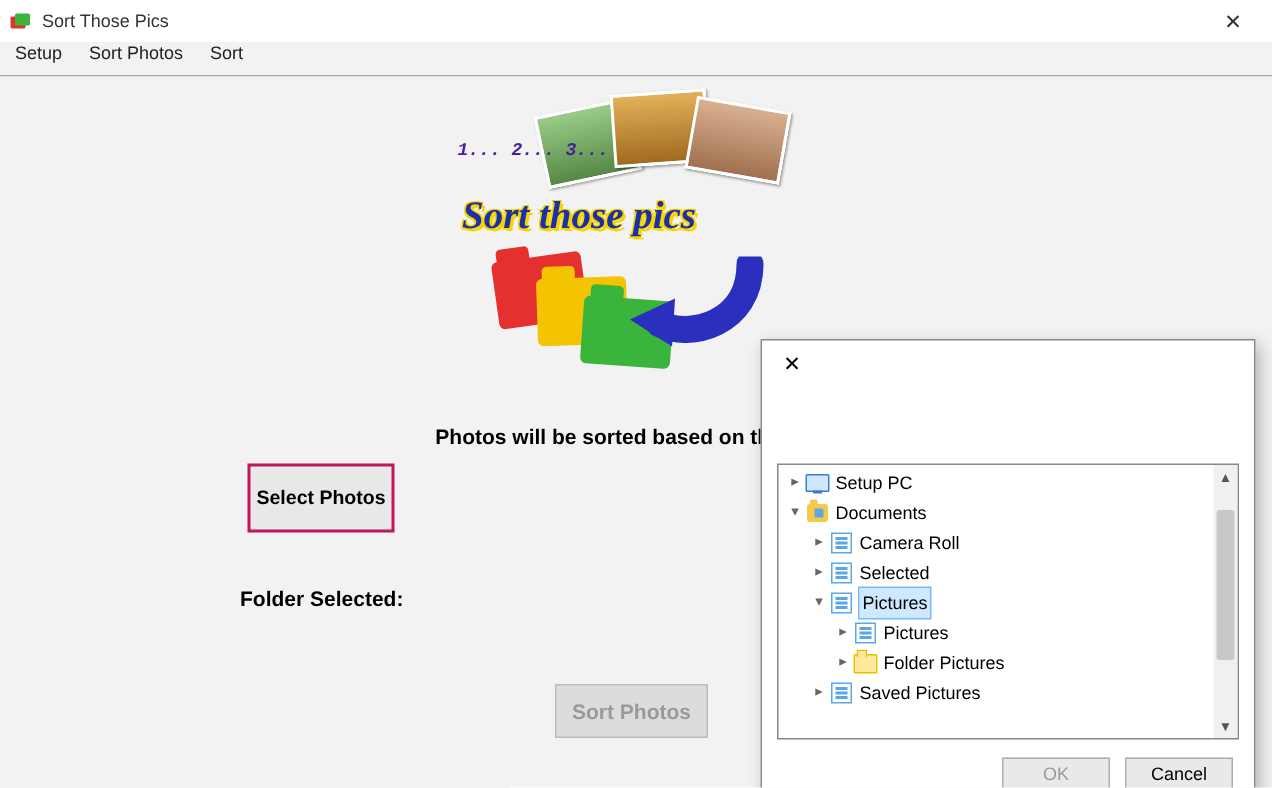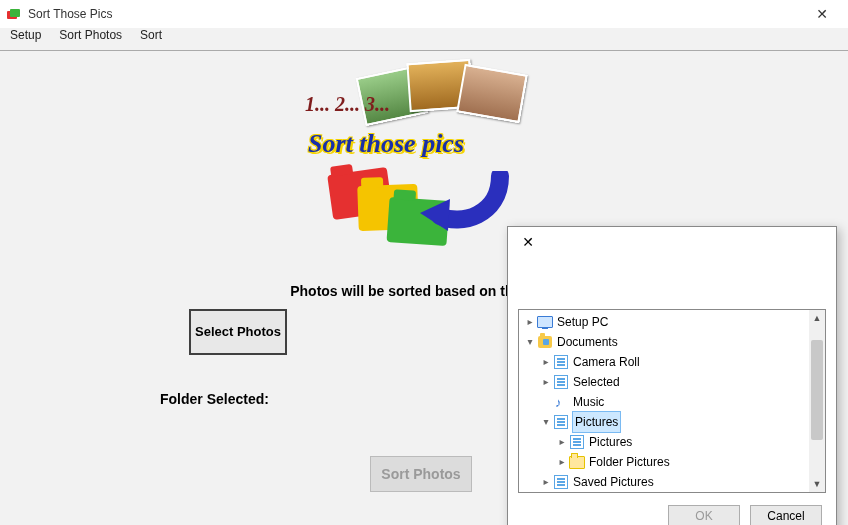--- a/index.html
+++ b/index.html
@@ -51,23 +51,23 @@
     background: #f2f2f2;
   }
   
   .logo-wrap {
     position: absolute;
     left: 300px; top: 10px;
     width: 260px; height: 200px;
   }
   .logo-text-123 {
     position:absolute; left:5px; top:32px;
-    font-family: Liberation Serif, serif;
+    font-family: Liberation Mono, monospace;
     font-weight: bold; font-style: italic;
-    color: #7f1d1d; font-size:20px;
+    color: #4c1d95; font-size:12px;
   }
   .logo-main-text {
     position:absolute; left:8px; top:68px;
     font-family:"Comic Sans MS",cursive;
     font-weight:bold; font-style:italic;
     font-size:26px;
     color:#1a2fa8;
     text-shadow: 2px 2px 0 #f5d400, -1px -1px 0 #f5d400, 1px -1px 0 #f5d400, -1px 1px 0 #f5d400;
     white-space: nowrap;
   }
@@ -114,27 +114,26 @@
     text-align: center;
     font-weight: bold;
     font-size: 14px;
     color: #000;
   }
   .select-photos-btn {
     position:absolute;
     left: 165px; top: 258px;
     width: 94px; height: 42px;
     background: #e8e8e8;
-    border: 2px solid #404040;
+    border: 2px solid #be185d;
     display:flex; align-items:center; justify-content:center;
     text-align:center;
     font-weight:bold; font-size:13px;
     line-height:1.2;
     cursor:pointer;
-    margin-left:24px;
   }
   .folder-selected-label {
     position:absolute;
     left:160px; top:340px;
     font-weight:bold; font-size:14px;
   }
   .sort-photos-btn {
     position:absolute;
     left: 370px; top: 405px;
     width: 100px; height: 34px;
@@ -327,27 +326,20 @@
             </span>
             <span class="tlabel">Camera Roll</span>
           </div>
           <div class="tree-row indent-1">
             <span class="expander">▸</span>
             <span class="ticon">
               <span class="ico-lib"></span>
             </span>
             <span class="tlabel">Selected</span>
           </div>
-          <div class="tree-row indent-1">
-            <span class="expander"></span>
-            <span class="ticon">
-              <span class="ico-music"></span>
-            </span>
-            <span class="tlabel">Music</span>
-          </div>
           <div class="tree-row indent-1 selected">
             <span class="expander">▾</span>
             <span class="ticon">
               <span class="ico-lib"></span>
             </span>
             <span class="tlabel">Pictures</span>
           </div>
           <div class="tree-row indent-2">
             <span class="expander">▸</span>
             <span class="ticon">

